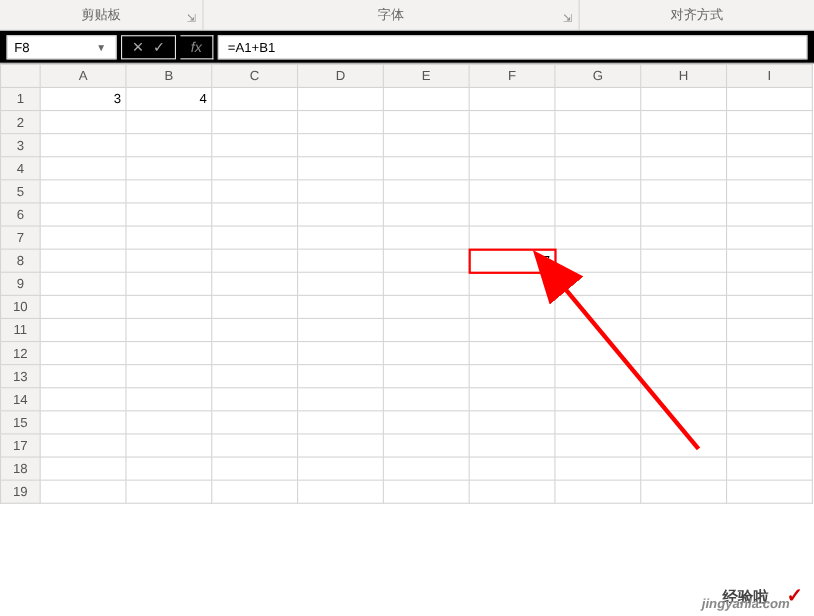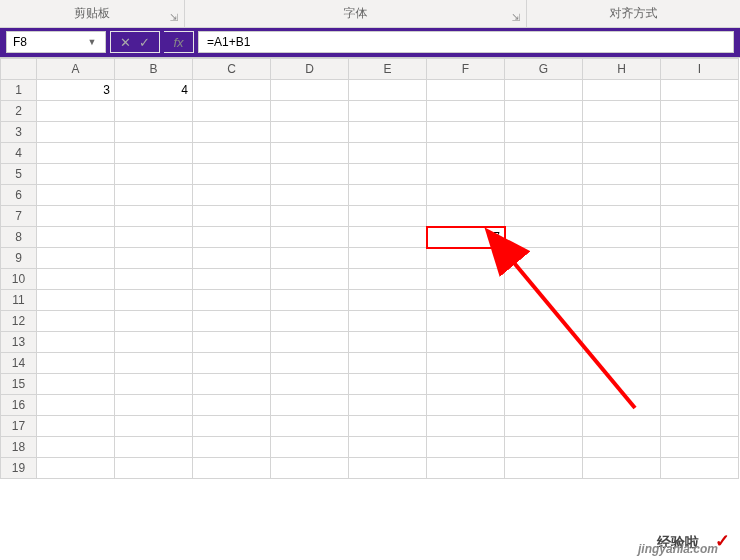--- a/index.html
+++ b/index.html
@@ -37,24 +37,24 @@
       width: 12px;
       height: 12px;
       font-size: 10px;
       color: #888;
       display: flex;
       align-items: center;
       justify-content: center;
     }
     .formula-bar-row {
       display: flex;
-      align-items: flex-start;
+      align-items: center;
       height: 30px;
       border-bottom: 1px solid #ccc;
-      background: #4c1d95;
+      background: #000000;
       padding: 3px 6px;
       gap: 4px;
     }
     .name-box {
       width: 100px;
       height: 22px;
       border: 1px solid #ccc;
       display: flex;
       align-items: center;
       padding: 0 6px;
@@ -398,32 +398,20 @@
           <td class="cell"></td>
           <td class="cell"></td>
           <td class="cell"></td>
           <td class="cell"></td>
           <td class="cell"></td>
           <td class="cell"></td>
           <td class="cell"></td>
           <td class="cell"></td>
         </tr>
         <tr>
-          <th class="row-header">16</th>
-          <td class="cell"></td>
-          <td class="cell"></td>
-          <td class="cell"></td>
-          <td class="cell"></td>
-          <td class="cell"></td>
-          <td class="cell"></td>
-          <td class="cell"></td>
-          <td class="cell"></td>
-          <td class="cell"></td>
-        </tr>
-        <tr>
           <th class="row-header">17</th>
           <td class="cell"></td>
           <td class="cell"></td>
           <td class="cell"></td>
           <td class="cell"></td>
           <td class="cell"></td>
           <td class="cell"></td>
           <td class="cell"></td>
           <td class="cell"></td>
           <td class="cell"></td>

